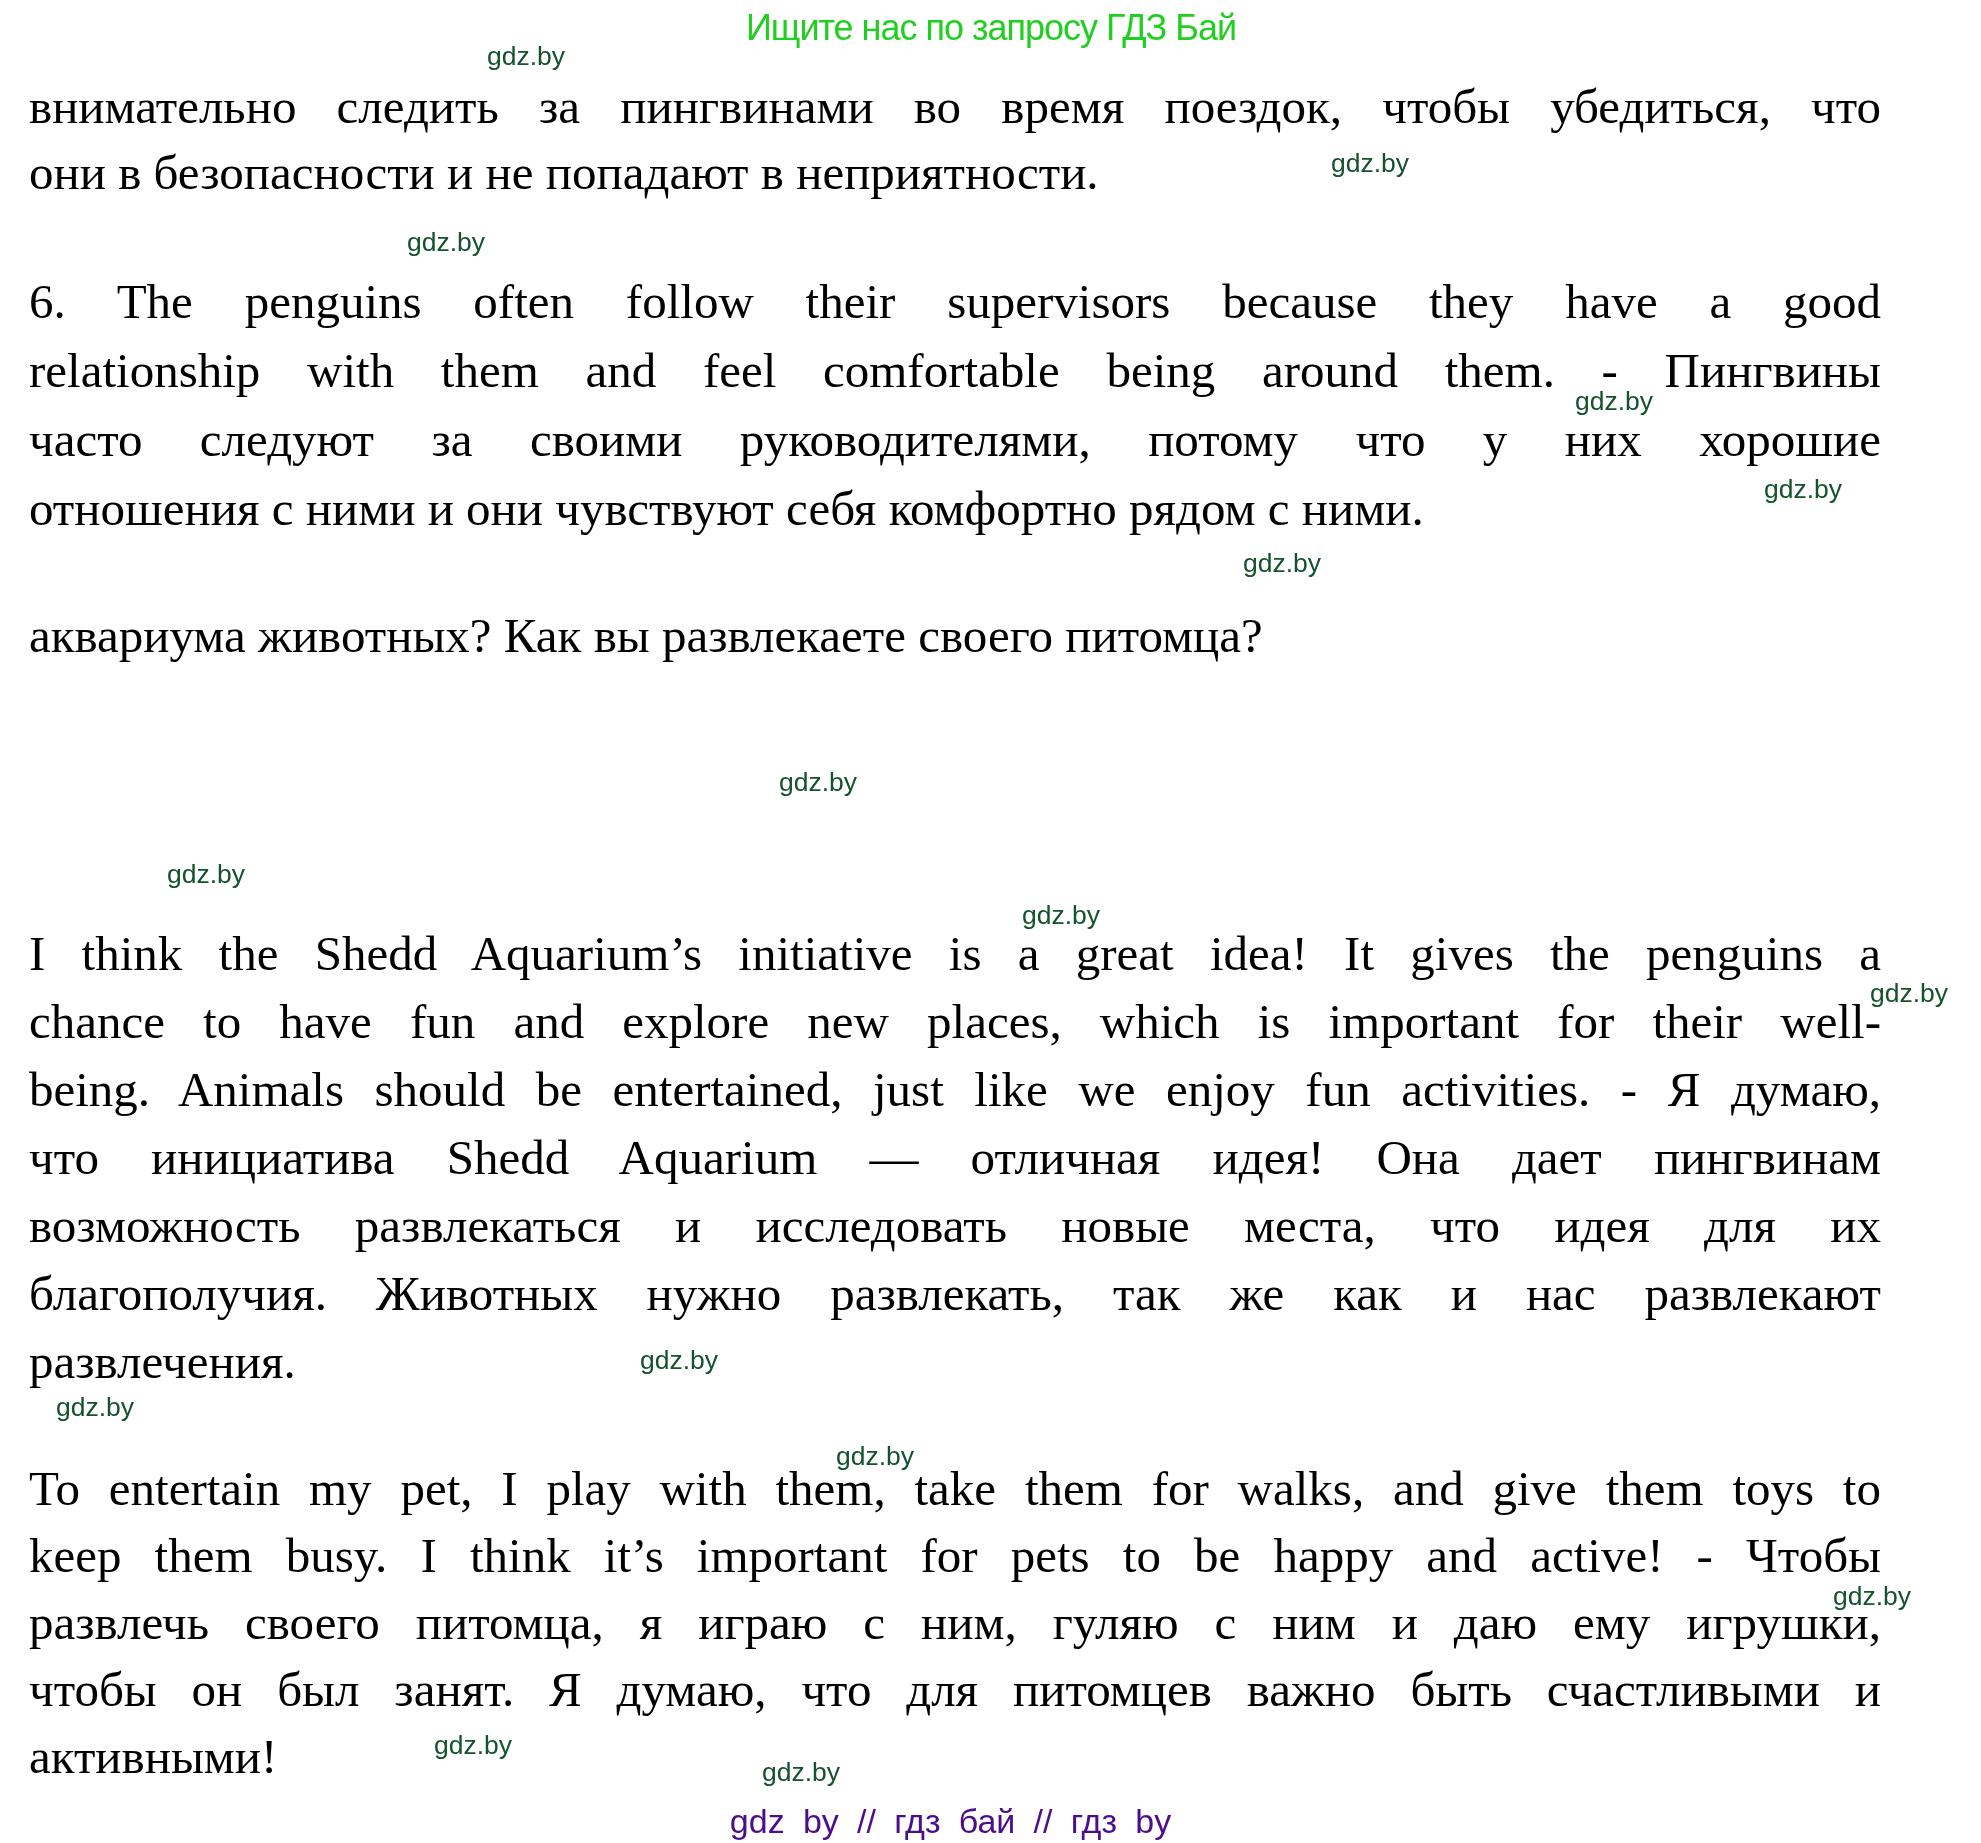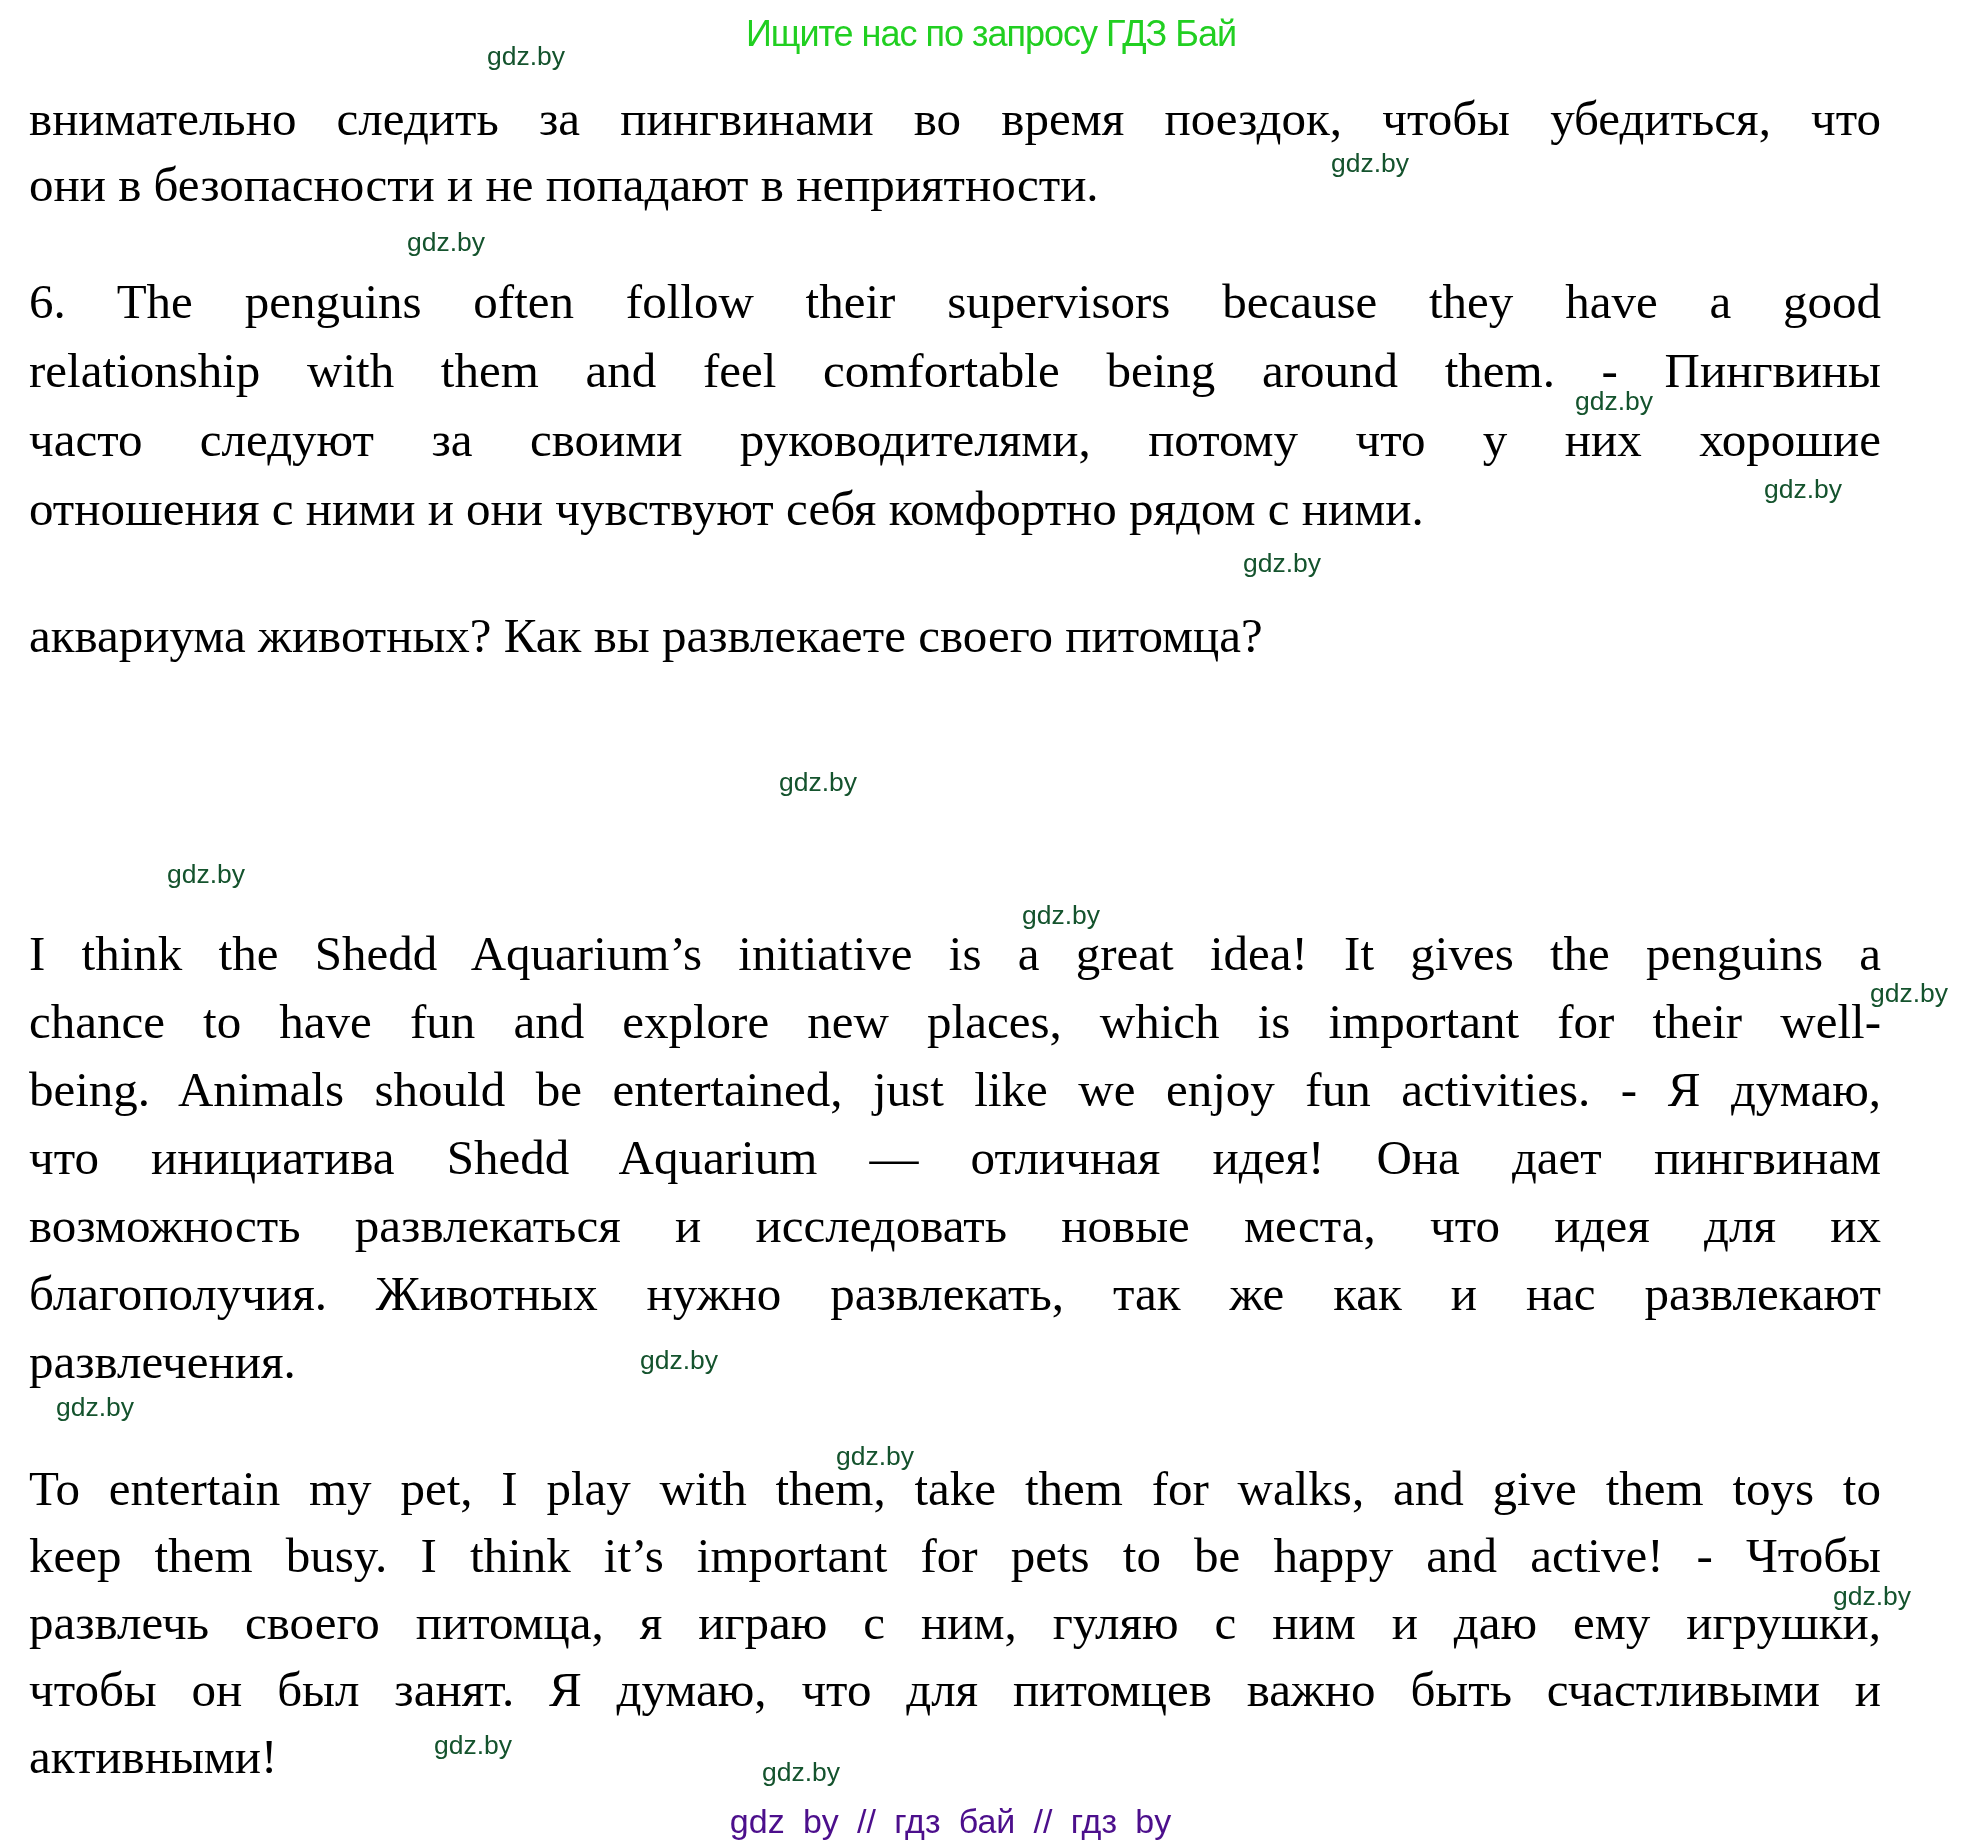--- a/index.html
+++ b/index.html
@@ -7,21 +7,21 @@
     position: relative;
     width: 1982px;
     height: 1844px;
     background: #ffffff;
     overflow: hidden;
     font-family: "Liberation Serif", serif;
     color: #000000;
   }
   .banner {
     position: absolute;
-    top: 13px; left: 0; width: 1982px;
+    top: 7px; left: 0; width: 1982px;
     text-align: center;
     font-family: "Liberation Sans", sans-serif;
     font-size: 36px;
     letter-spacing: -1px;
     color: #21cf21;
     white-space: nowrap;
   }
   .wm {
     position: absolute;
     font-family: "Liberation Sans", sans-serif;
@@ -66,21 +66,21 @@
   <div class="wm" style="left:167px;  top:861px">gdz.by</div>
   <div class="wm" style="left:1022px; top:902px">gdz.by</div>
   <div class="wm" style="left:1870px; top:980px">gdz.by</div>
   <div class="wm" style="left:640px;  top:1347px">gdz.by</div>
   <div class="wm" style="left:56px;   top:1394px">gdz.by</div>
   <div class="wm" style="left:836px;  top:1443px">gdz.by</div>
   <div class="wm" style="left:1833px; top:1583px">gdz.by</div>
   <div class="wm" style="left:434px;  top:1732px">gdz.by</div>
   <div class="wm" style="left:762px;  top:1759px">gdz.by</div>
 
-  <div class="para" style="top:86px; line-height:66px">
+  <div class="para" style="top:74px; line-height:66px">
     <div class="line">внимательно следить за пингвинами во время поездок, чтобы убедиться, что</div>
     <div class="line plain">они в безопасности и не попадают в неприятности.</div>
   </div>
 
   <div class="para" style="top:267px; line-height:69px">
     <div class="line">6. The penguins often follow their supervisors because they have a good</div>
     <div class="line">relationship with them and feel comfortable being around them. - Пингвины</div>
     <div class="line">часто следуют за своими руководителями, потому что у них хорошие</div>
     <div class="line plain">отношения с ними и они чувствуют себя комфортно рядом с ними.</div>
   </div>

